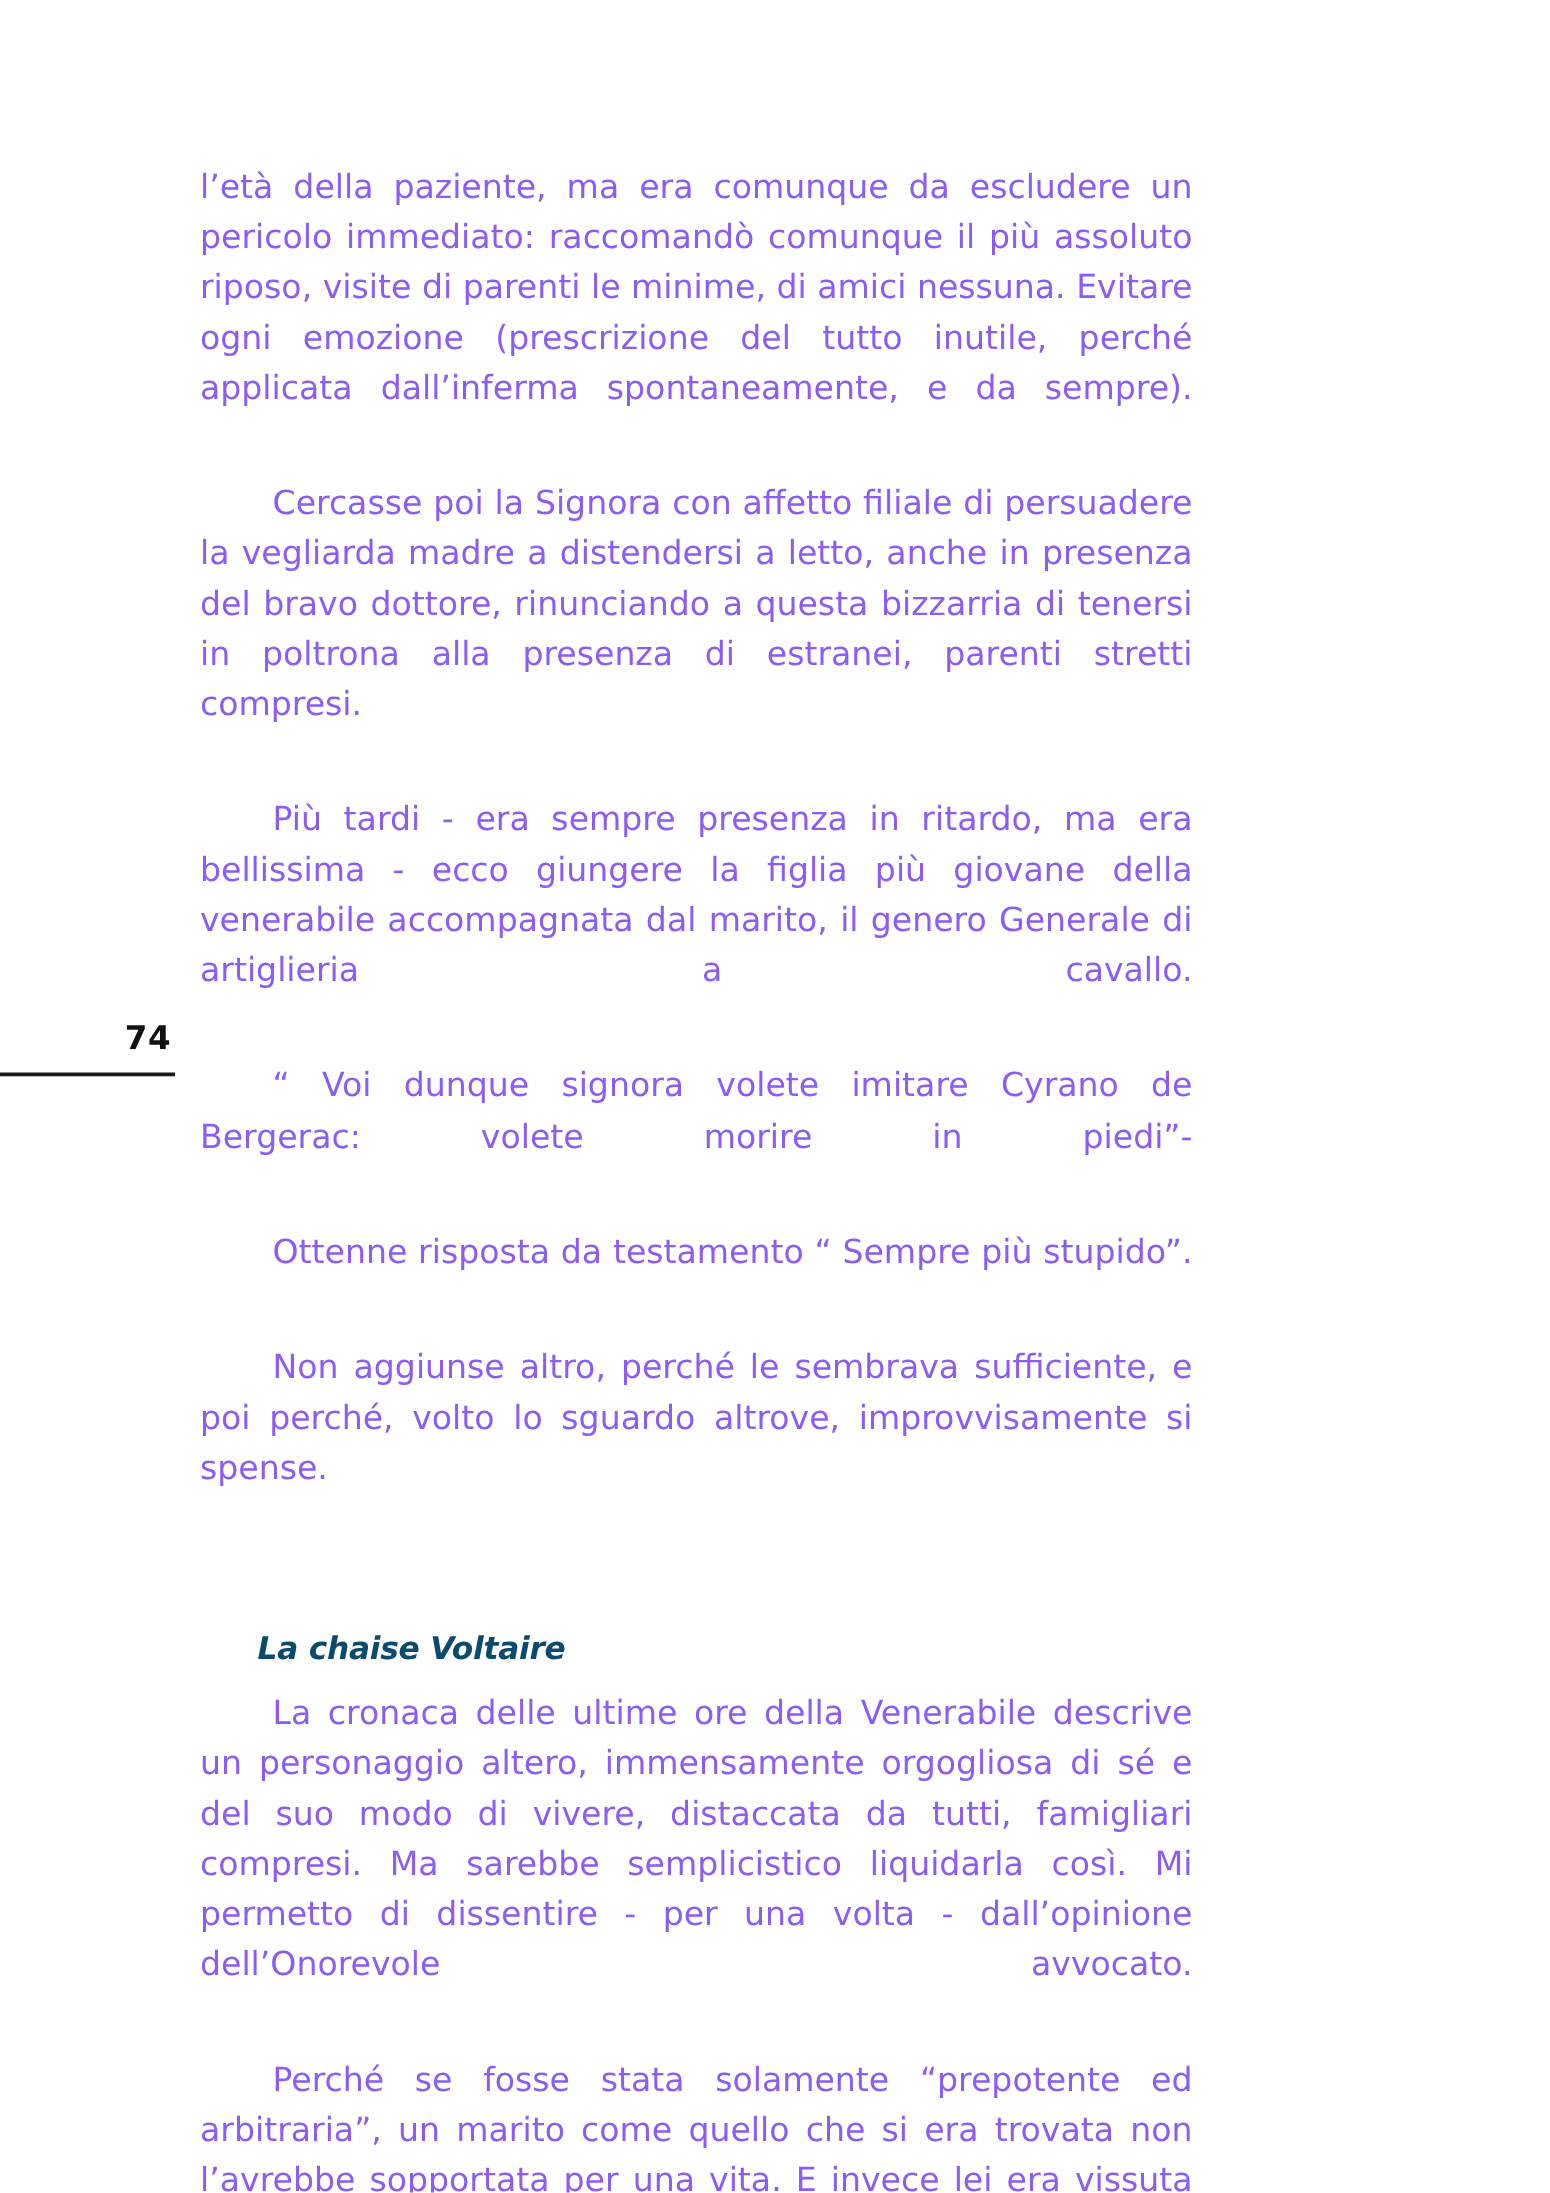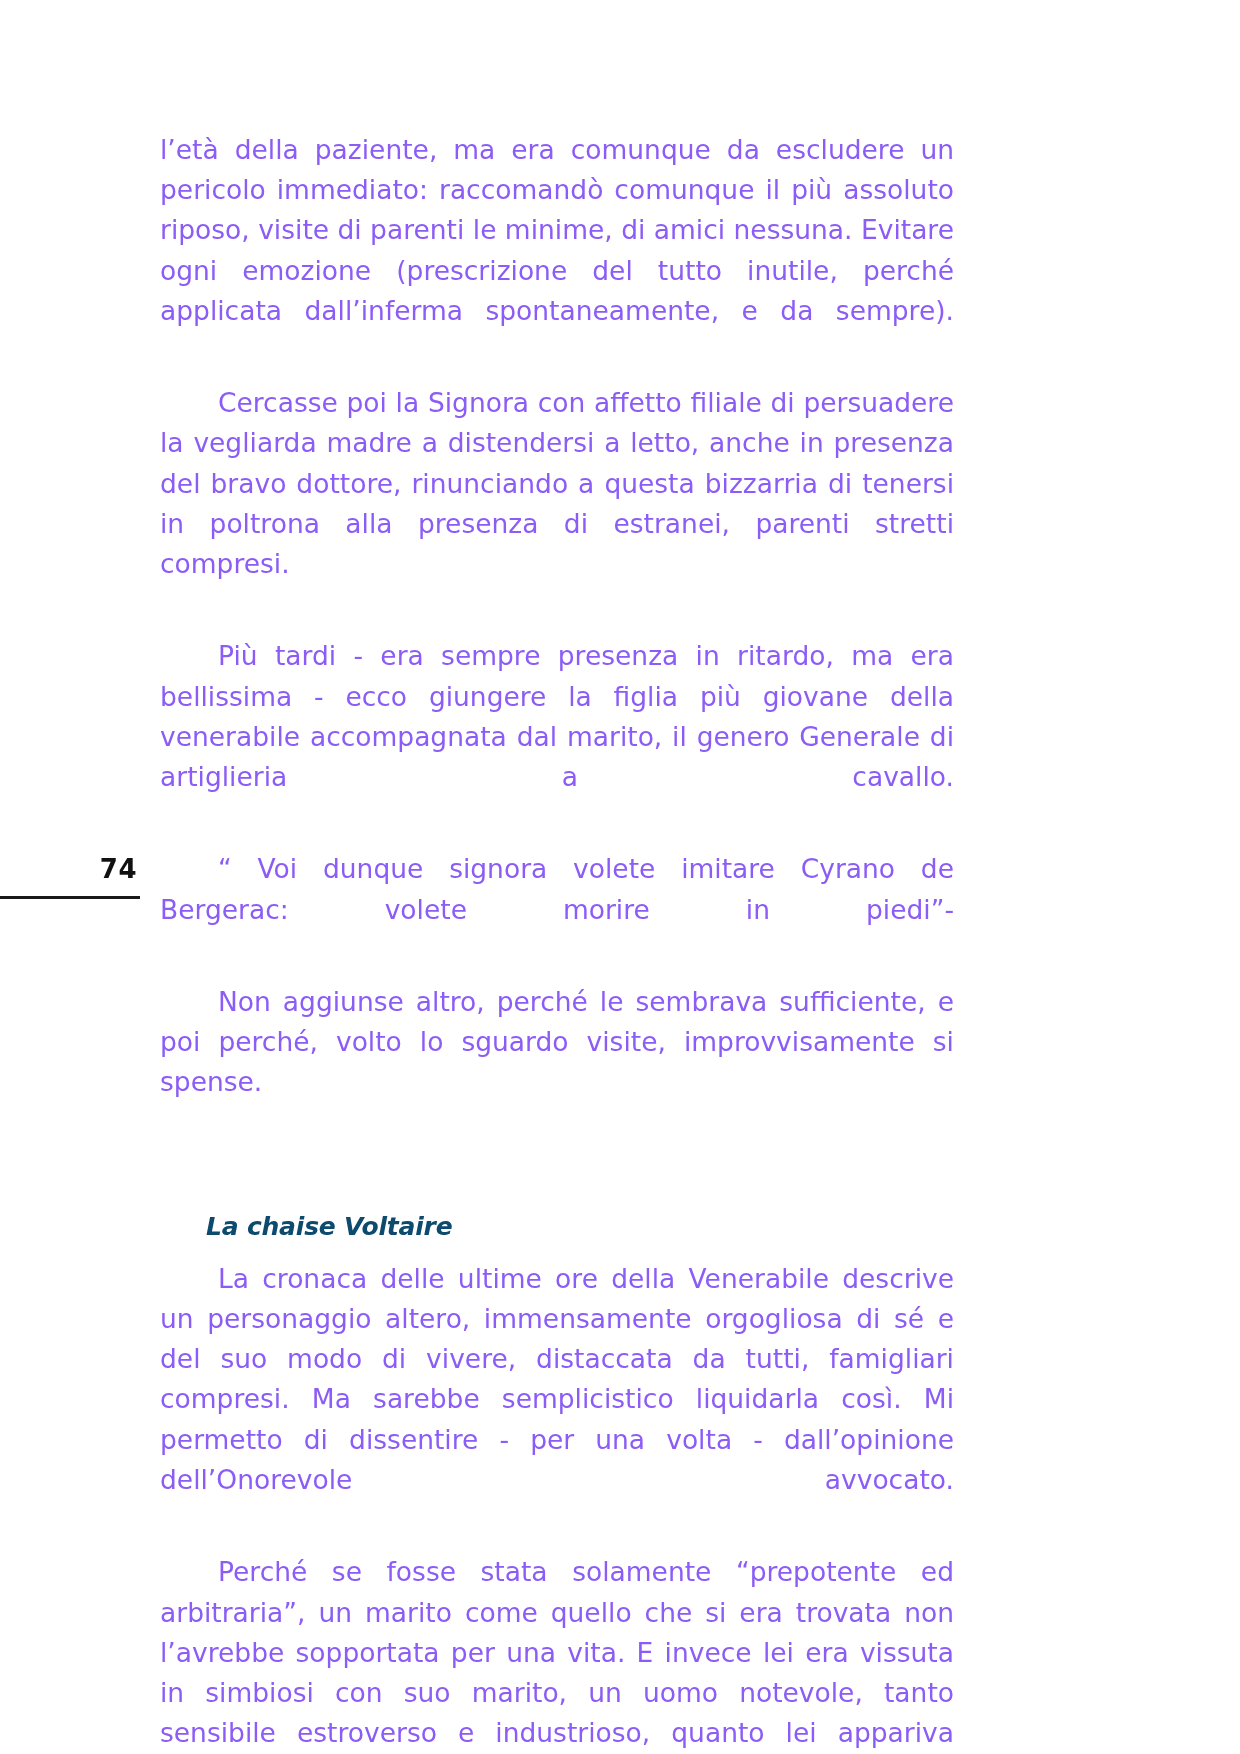--- a/index.html
+++ b/index.html
@@ -20,21 +20,21 @@
   .page {
     position: absolute;
     inset: 0;
     background: #ffffff;
   }
 
   
   .folio-block {
     position: absolute;
     left: 0;
-    top: 856px;
+    top: 818px;
     width: 140px;
     text-align: right;
   }
   .folio-number {
     font-family: "DejaVu Sans", "Liberation Sans", sans-serif;
     font-size: 26px;
     font-weight: 700;
     letter-spacing: 0.5px;
     color: #111111;
     line-height: 1;
@@ -106,22 +106,23 @@
 
     <p class="para">l’età della paziente, ma era comunque da escludere un pericolo immediato: raccomandò comunque il più assoluto riposo, visite di parenti le minime, di amici nessuna. Evitare ogni emozione (prescrizione del tutto inutile, perché applicata dall’inferma spontaneamente, e da sempre).</p>
 
     <p class="para indent">Cercasse poi la Signora con affetto filiale di persuadere la vegliarda madre a distendersi a letto, anche in presenza del bravo dottore, rinunciando a questa bizzarria di tenersi in poltrona alla presenza di estranei, parenti stretti compresi.</p>
 
     <p class="para indent">Più tardi - era sempre presenza in ritardo, ma era bellissima - ecco giungere la figlia più giovane della venerabile accompagnata dal marito, il genero Generale di artiglieria a cavallo.</p>
 
 
     <p class="para indent">“ Voi dunque signora volete imitare Cyrano de Bergerac: volete morire in piedi”-</p>
 
+    <p class="para indent">Ottenne risposta da testamento “  Sempre più stupido”.</p>
 
-    <p class="para indent">Non aggiunse altro, perché le sembrava sufficiente, e poi perché, volto lo sguardo visite, improvvisamente si spense.</p>
+    <p class="para indent">Non aggiunse altro, perché le sembrava sufficiente, e poi perché, volto lo sguardo altrove, improvvisamente si spense.</p>
 
     <div class="section-gap"></div>
 
     <p class="section-heading">La chaise Voltaire</p>
 
     <p class="para italic indent">La cronaca delle ultime ore della Venerabile descrive un personaggio altero, immensamente orgogliosa di sé e del suo modo di vivere, distaccata  da tutti, famigliari compresi. Ma sarebbe semplicistico liquidarla così. Mi permetto di dissentire - per una volta - dall’opinione dell’Onorevole avvocato.</p>
 
     <p class="para italic indent">Perché se fosse stata solamente “prepotente ed arbitraria”, un marito come quello che si era trovata non l’avrebbe sopportata per una vita. E invece  lei era vissuta in simbiosi con suo marito, un uomo notevole, tanto sensibile estroverso e industrioso, quanto lei appariva algida. Lui apparteneva a una famiglia agiata che si era rovinata per la passione dei cavalli; laureatosi presto aveva cambiato città, liquidato le proprietà superstiti, maledetto i cavalli fino a bruciarne gli ultimi finimenti; e poi con attività frenetica era riuscito a ricostruire un patrimonio notevole. Colto, molto colto, e di cultura umanistica.</p>
 
   </div>

